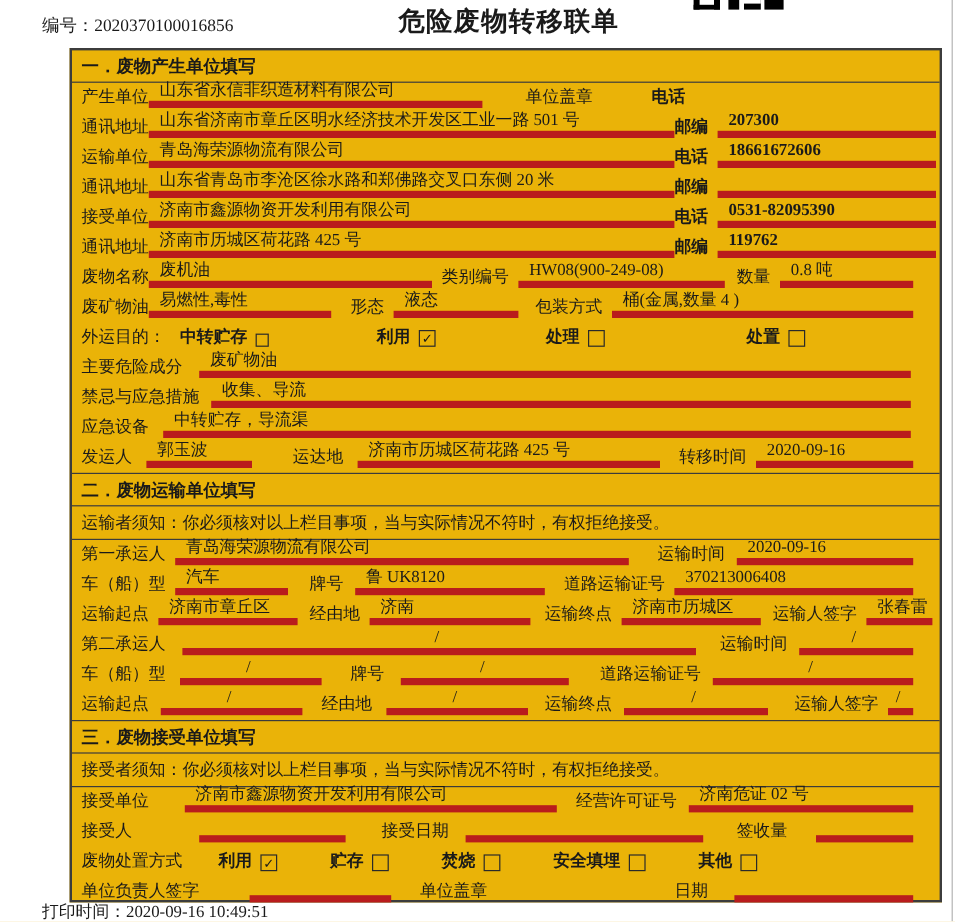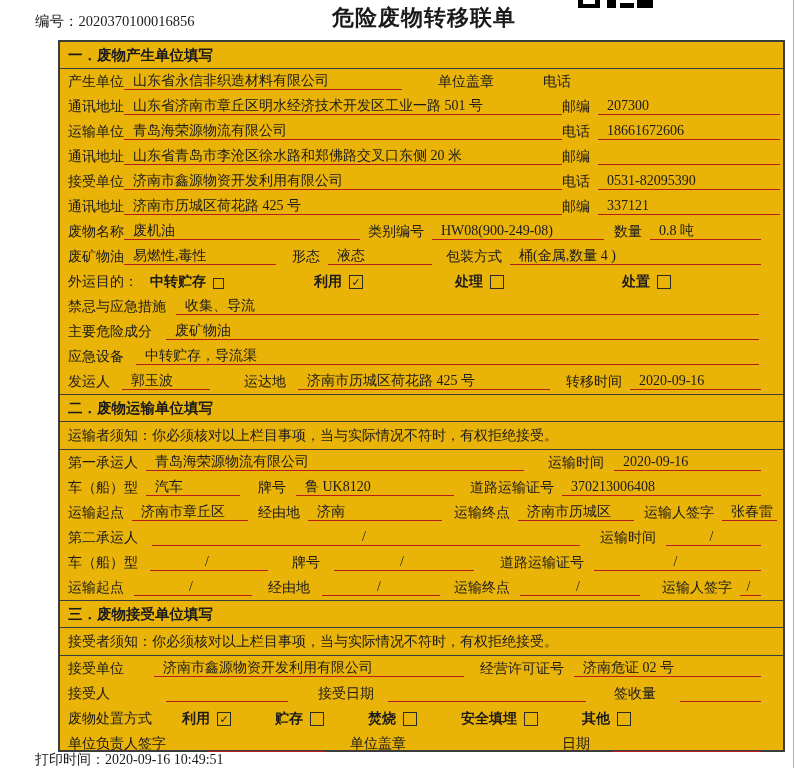--- a/index.html
+++ b/index.html
@@ -20,26 +20,26 @@
         border:2px solid #3c3c3c;display:flex;flex-direction:column;background:#eab308;margin-left:28px;}
   .sec{flex:none;height:26px;display:flex;align-items:center;padding-left:8px;
        font-weight:bold;font-size:14.5px;font-family:"Liberation Sans","DejaVu Sans",sans-serif;
        border-bottom:1px solid #3c3c3c;}
   .sec.bt{border-top:1px solid #3c3c3c;}
   .notice{flex:none;height:27px;display:flex;align-items:center;padding-left:8px;font-size:14px;
           border-bottom:1px solid #3c3c3c;white-space:nowrap;}
   .row{flex:none;height:25px;display:flex;align-items:flex-end;padding:0 22px 4px 8px;
        box-sizing:border-box;font-size:14px;}
   .lbl{white-space:nowrap;line-height:16px;flex:none;}
-  .u{border-bottom:1px solid #b91c1c;min-height:16px;line-height:16px;padding:0 4px 0 9px;
+  .u{border-bottom:6px solid #b91c1c;min-height:16px;line-height:16px;padding:0 4px 0 9px;
      box-sizing:border-box;white-space:nowrap;flex:none;}
   .u.fill{flex:1;}
   .u.ctr{text-align:center;padding-left:0;}
   .sp{flex:1;}
-  .rg{display:flex;width:218px;margin-left:auto;flex:none;align-items:flex-end;}
+  .rg{display:flex;width:218px;margin-left:auto;flex:none;align-items:flex-end;font-weight:bold;}
   .rg .lbl{margin-right:8px;}
   .rg .u{flex:1;}
   .cb{width:12px;height:12px;border:1px solid #2a2a2a;display:inline-flex;align-items:center;
       justify-content:center;font-size:11px;line-height:1;margin-left:7px;flex:none;margin-bottom:1px;
       font-family:"DejaVu Sans",sans-serif;}
   .opt{display:flex;align-items:flex-end;flex:none;font-weight:bold;}
   .footer{position:absolute;left:35px;top:751px;font-size:14px;white-space:nowrap;}
 </style>
 </head>
 <body>
@@ -111,21 +111,21 @@
         <span class="u">0531-82095390</span>
       </span>
     </div>
 
     <div class="row">
       <span class="lbl">通讯地址</span>
       <span class="u" style="width:438px">济南市历城区荷花路 425 号</span>
       <span class="sp"></span>
       <span class="rg">
         <span class="lbl">邮编</span>
-        <span class="u">337121</span>
+        <span class="u">119762</span>
       </span>
     </div>
 
     <div class="row">
       <span class="lbl">废物名称</span>
       <span class="u" style="width:236px">废机油</span>
       <span class="lbl" style="margin-left:8px">类别编号</span>
       <span class="u" style="width:172px;margin-left:8px">HW08(900-249-08)</span>
       <span class="lbl" style="margin-left:10px">数量</span>
       <span class="u fill" style="margin-left:8px">0.8 吨</span>
@@ -154,27 +154,27 @@
         <span class="lbl">处理</span>
         <span class="cb"></span>
       </span>
       <span class="opt" style="margin-left:118px">
         <span class="lbl">处置</span>
         <span class="cb"></span>
       </span>
     </div>
 
     <div class="row">
+      <span class="lbl">主要危险成分</span>
+      <span class="u fill" style="margin-left:14px;margin-right:2px">废矿物油</span>
+    </div>
+
+    <div class="row">
       <span class="lbl">禁忌与应急措施</span>
       <span class="u fill" style="margin-left:10px;margin-right:2px">收集、导流</span>
-    </div>
-
-    <div class="row">
-      <span class="lbl">主要危险成分</span>
-      <span class="u fill" style="margin-left:14px;margin-right:2px">废矿物油</span>
     </div>
 
     <div class="row">
       <span class="lbl">应急设备</span>
       <span class="u fill" style="margin-left:12px;margin-right:2px">中转贮存，导流渠</span>
     </div>
 
     <div class="row">
       <span class="lbl">发运人</span>
       <span class="u" style="width:88px;margin-left:12px">郭玉波</span>

